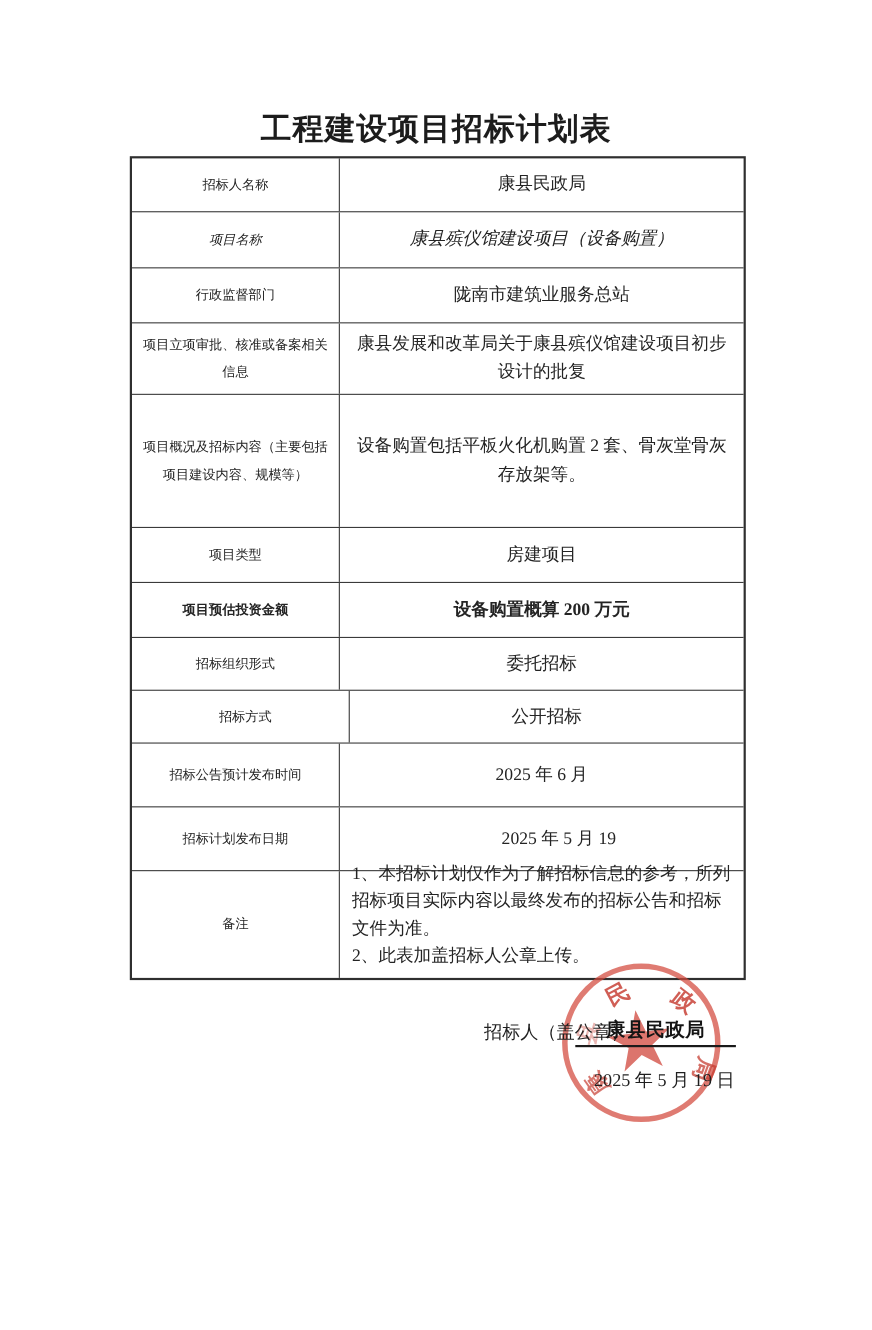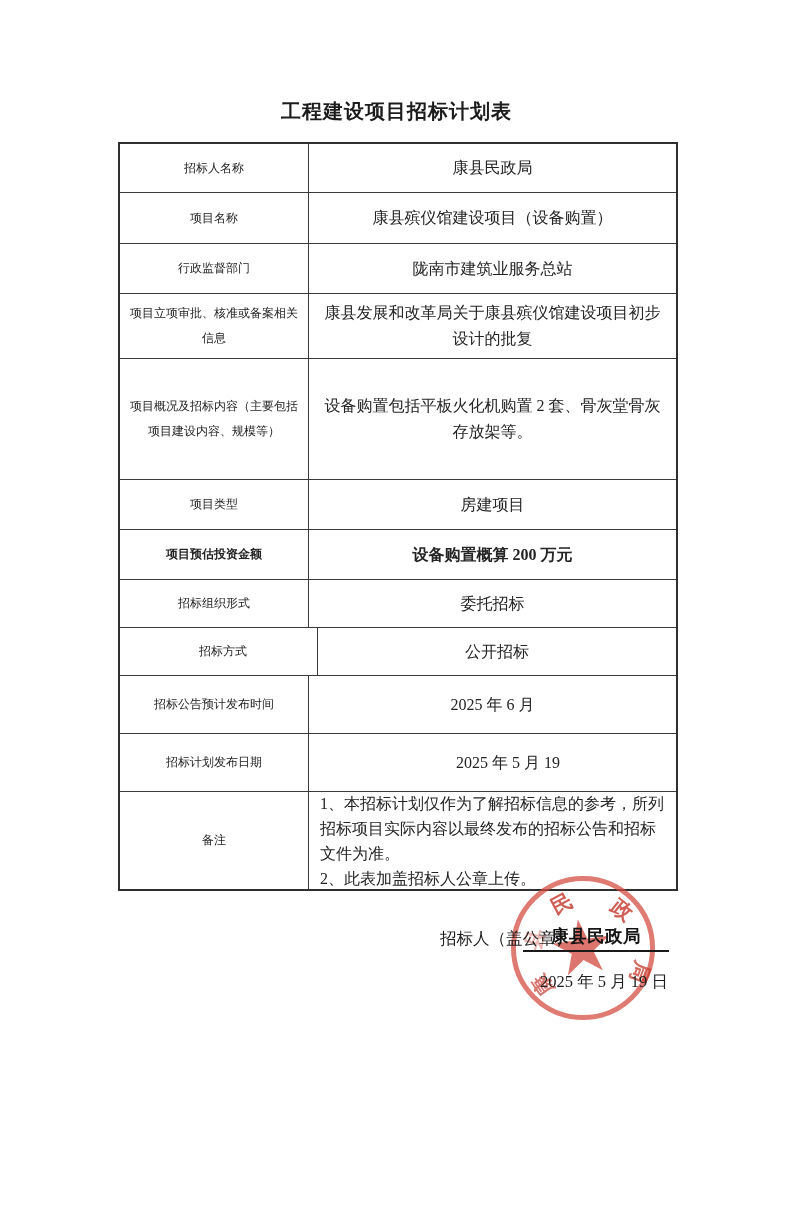--- a/index.html
+++ b/index.html
@@ -13,41 +13,41 @@
     background: #ffffff;
     overflow: hidden;
     color: #222;
   }
   .doc-title {
     position: absolute;
     top: 98px;
     left: 0;
     width: 100%;
     text-align: center;
-    font-size: 20px;
+    font-size: 28px;
     font-weight: 700;
     letter-spacing: 1px;
     color: #1c1c1c;
   }
   .bid-table {
     position: absolute;
     left: 118px;
     top: 142px;
     width: 560px;
     border: 2px solid #2f2f2f;
     background: #fff;
   }
   .trow {
     display: flex;
     align-items: stretch;
     border-top: 1px solid #3a3a3a;
   }
   .trow:first-child { border-top: none; }
   .trow:nth-child(1)  { height: 48px; }
-  .trow:nth-child(2)  { height: 51px; }
+  .trow:nth-child(2)  { height: 51px; font-style: italic; }
   .trow:nth-child(3)  { height: 50px; }
   .trow:nth-child(4)  { height: 65px; }
   .trow:nth-child(5)  { height: 121px; }
   .trow:nth-child(6)  { height: 50px; }
   .trow:nth-child(7)  { height: 50px; font-weight: bold; }
   .trow:nth-child(8)  { height: 48px; }
   .trow:nth-child(9)  { height: 48px; padding-left: 9px; }
   .trow:nth-child(10) { height: 58px; }
   .trow:nth-child(11) { height: 58px; gap: 31px; }
   .trow:nth-child(12) { height: 98px; }
@@ -70,21 +70,21 @@
     justify-content: center;
     text-align: center;
     font-size: 16px;
     line-height: 26px;
     padding: 2px 10px;
     color: #242424;
   }
   .tvalue.notes {
     flex-direction: column;
     align-items: flex-start;
-    justify-content: center;
+    justify-content: flex-end;
     text-align: left;
     padding: 7px 11px;
     line-height: 25px;
   }
   .sig-label {
     position: absolute;
     left: 408px;
     top: 928px;
     font-size: 16.5px;
     color: #1f1f1f;

